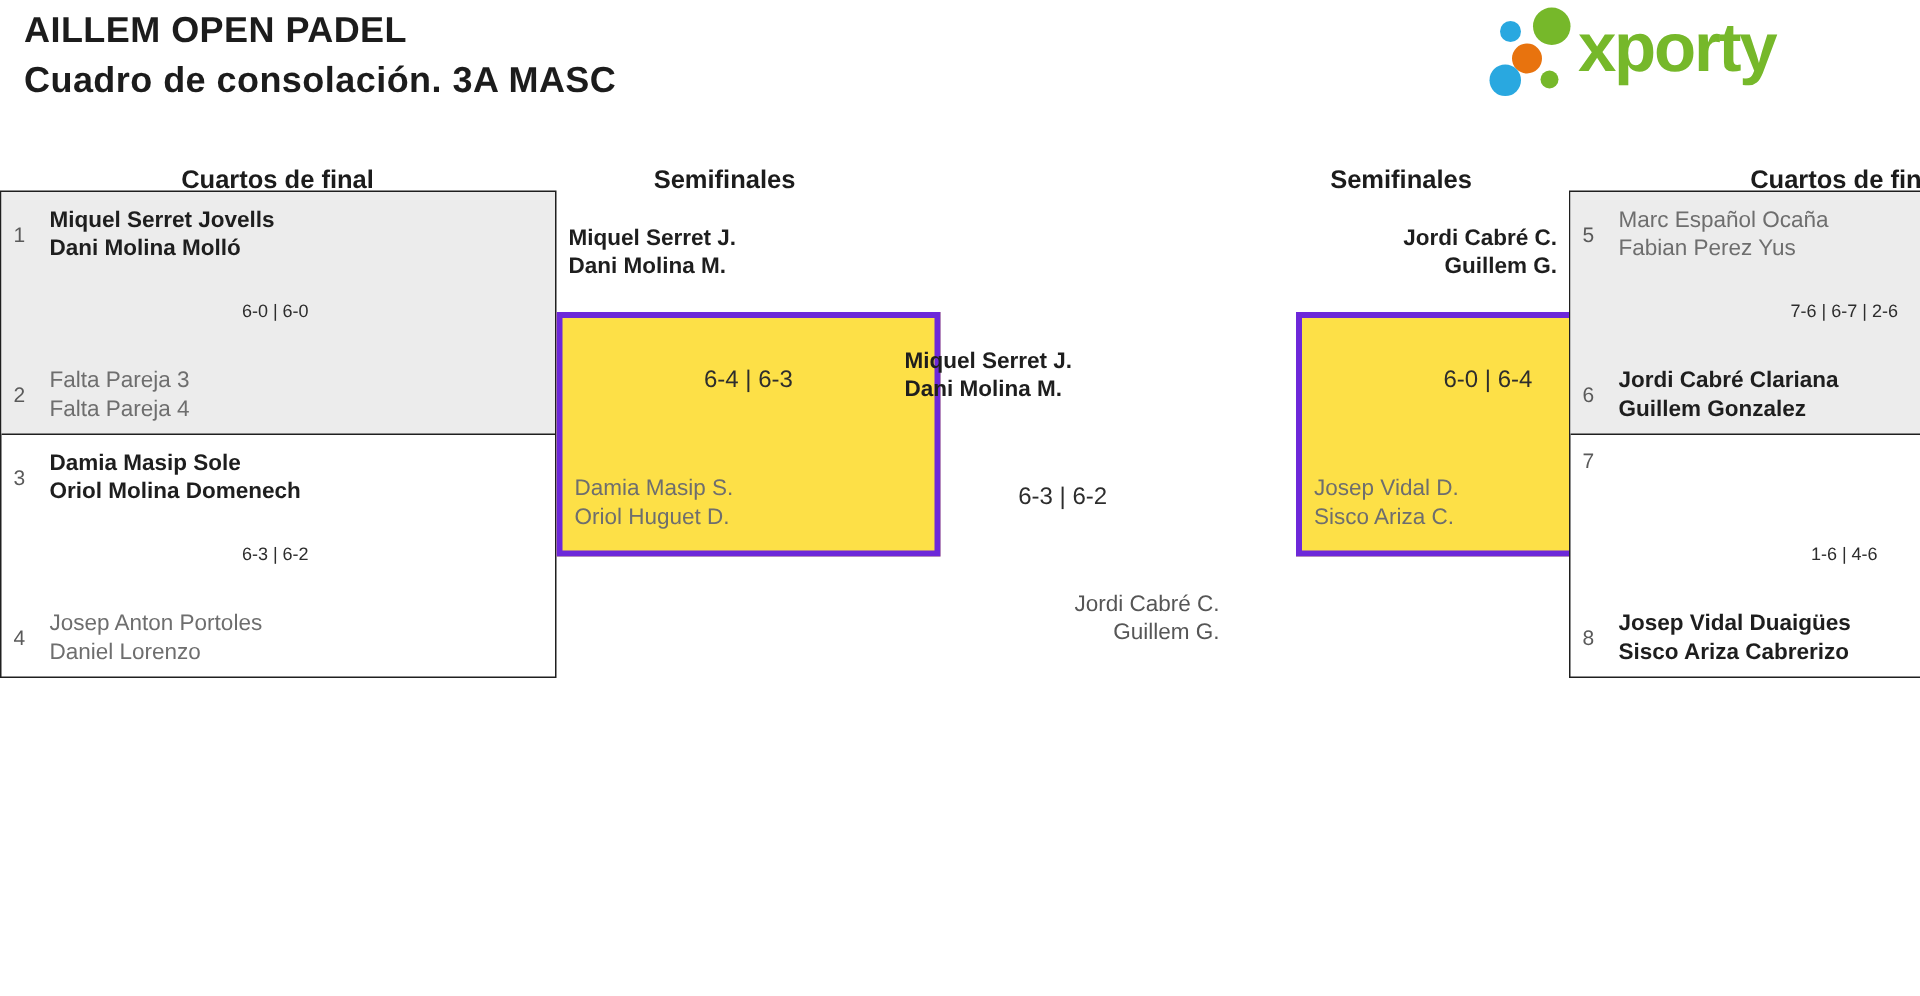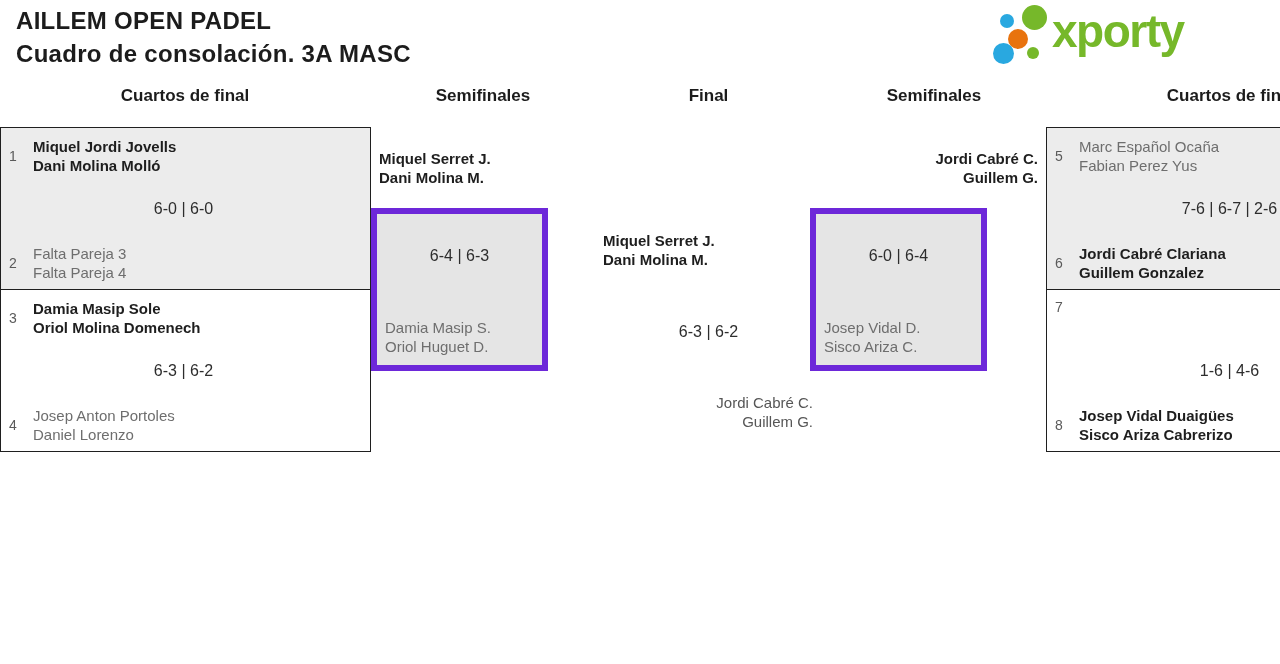--- a/index.html
+++ b/index.html
@@ -19,21 +19,21 @@
   .dot-green-big   { left: 34px; top: 5px;  width: 25px; height: 25px; background: #76b82a; }
   .dot-orange      { left: 20px; top: 29px; width: 20px; height: 20px; background: #e8730e; }
   .dot-blue-med    { left: 5px;  top: 43px; width: 21px; height: 21px; background: #29a8e0; }
   .dot-green-small { left: 39px; top: 47px; width: 12px; height: 12px; background: #76b82a; }
   .wordmark {
     position: absolute; left: 64px; top: 4px;
     font-size: 46px; font-weight: 700; letter-spacing: -1.5px; color: #76b82a;
   }
 
   
-  .col-header { position: absolute; top: 86px; text-align: center; font-size: 17px; font-weight: 700; color: #1c1c1c; }
+  .col-header { position: absolute; top: 110px; text-align: center; font-size: 17px; font-weight: 700; color: #1c1c1c; }
   .col-qf-left  { left: 0;      width: 370px; }
   .col-sf-left  { left: 371px;  width: 224px; }
   .col-final    { left: 595px;  width: 227px; }
   .col-sf-right { left: 822px;  width: 224px; }
   .col-qf-right { left: 1046px; width: 370px; }
 
   
   .qf-box {
     position: absolute; top: 127px; width: 371px; height: 325px;
     border: 1px solid #1f1f1f; box-sizing: border-box; background: #ffffff;
@@ -44,29 +44,29 @@
   .qf-match.top { height: 162px; border-bottom: 1px solid #1f1f1f; box-sizing: border-box; background: #ececec; }
 
   .team-row { position: absolute; left: 8px; right: 8px; display: flex; align-items: center; gap: 8px; }
   .team-row.t1 { top: 9px; }
   .team-row.t2 { top: 116px; }
   .seed { width: 16px; flex: none; font-size: 14px; color: #5a5a5a; }
   .names { font-size: 15px; line-height: 19px; }
   .names.win  { font-weight: 700; color: #1e1e1e; }
   .names.lose { font-weight: 400; color: #6e6e6e; }
 
-  .score { position: absolute; left: 0; right: 4px; top: 72px; text-align: center; font-size: 16px; color: #2d2d2d; }
+  .score { position: absolute; left: 0; right: 4px; top: 72px; text-align: center; font-size: 12px; color: #2d2d2d; }
 
   
   .sf-box {
-    position: absolute; top: 208px; width: 177px; height: 163px;
-    border: 6px solid #6d28d9; box-sizing: border-box; background: #e5e5e5;
+    position: absolute; top: 208px; width: 256px; height: 163px;
+    border: 4px solid #6d28d9; box-sizing: border-box; background: #fde047;
   }
   .sf-left-box  { left: 371px; }
-  .sf-right-box { left: 810px; }
+  .sf-right-box { left: 864px; }
   .sf-score { position: absolute; left: 0; right: 0; top: 33px; text-align: center; font-size: 16px; color: #2d2d2d; }
   .sf-loser { position: absolute; left: 8px; right: 8px; top: 104px; font-size: 15px; line-height: 19px; color: #6e6e6e; }
   .sf-right-box .sf-loser { }
 
   .sf-winner { position: absolute; top: 149px; font-size: 15px; line-height: 19px; font-weight: 700; color: #1e1e1e; }
   .sf-winner-left  { left: 379px; width: 212px; }
   .sf-winner-right { left: 822px; width: 216px; text-align: right; }
 
   
   .final-winner { position: absolute; left: 603px; top: 231px; font-size: 15px; line-height: 19px; font-weight: 700; color: #1e1e1e; }
@@ -87,30 +87,29 @@
     <span class="dot dot-blue-small"></span>
     <span class="dot dot-green-big"></span>
     <span class="dot dot-orange"></span>
     <span class="dot dot-blue-med"></span>
     <span class="dot dot-green-small"></span>
     <span class="wordmark">xporty</span>
   </div>
 
   <div class="col-header col-qf-left">Cuartos de final</div>
   <div class="col-header col-sf-left">Semifinales</div>
-  <div class="col-header col-final">Final</div>
   <div class="col-header col-sf-right">Semifinales</div>
   <div class="col-header col-qf-right">Cuartos de final</div>
 
   <div class="qf-box qf-left">
     <div class="qf-match top">
       <div class="team-row t1">
         <span class="seed">1</span>
         <span class="names win">
-          <span>Miquel Jordi Jovells</span><br>
+          <span>Miquel Serret Jovells</span><br>
           <span>Dani Molina Molló</span>
         </span>
       </div>
       <div class="score">6-0 | 6-0</div>
       <div class="team-row t2">
         <span class="seed">2</span>
         <span class="names lose">
           <span>Falta Pareja 3</span><br>
           <span>Falta Pareja 4</span>
         </span>

